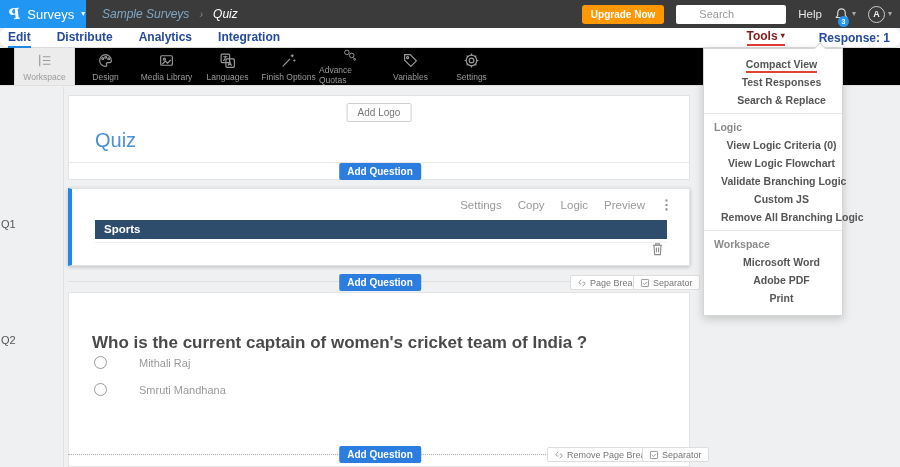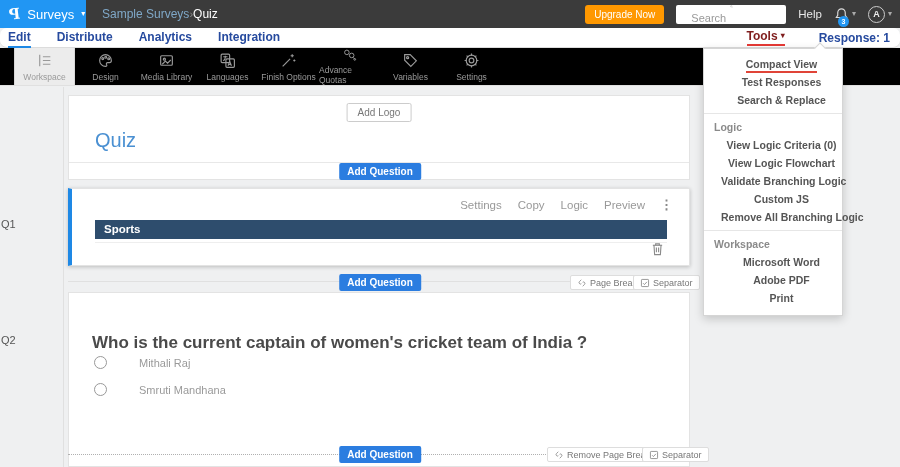--- a/index.html
+++ b/index.html
@@ -5,27 +5,27 @@
   * { margin:0; padding:0; box-sizing:border-box; }
   body { font-family:"Liberation Sans", sans-serif; background:#ddd; }
   .screen { position:relative; width:900px; height:467px; background:#eff0f1; overflow:hidden; }
 
   
   .topbar { position:absolute; top:0; left:0; right:0; height:28px; background:#3b3b3b; display:flex; align-items:center; z-index:10; }
   .logo-area { width:86px; height:28px; background:#2196f3; color:#fff; display:flex; align-items:center; padding:0 9px; gap:7px; cursor:pointer; }
   .logo-p { font-size:15px; font-weight:700; font-family:"DejaVu Serif", serif; transform:scaleX(-1) rotate(6deg); display:inline-block; }
   .logo-product { font-size:13px; }
   .caret { font-size:8px; line-height:1; color:inherit; }
-  .breadcrumb { display:flex; align-items:center; margin-left:16px; font-size:12px; }
+  .breadcrumb { display:flex; align-items:center; gap:10px; margin-left:16px; font-size:12px;font-style:italic; }
   .bc-parent { color:#7fa8c8; cursor:pointer; }
   .bc-sep { color:#888; font-size:11px; }
   .bc-current { color:#fff; }
   .topbar-right { margin-left:auto; display:flex; align-items:center; gap:12px; padding-right:8px; }
-  .upgrade-btn { background:#ff9800; color:#fff; border:none; font-size:10px; font-weight:400; padding:4px 9px; border-radius:3px; cursor:pointer; font-family:inherit; }
-  .search-box { display:flex; align-items:center; background:#fff; border-radius:2px; height:19px; width:110px; padding:0 19px; gap:4px;flex-direction:column; }
+  .upgrade-btn { background:#ff9800; color:#fff; border:none; font-size:10px; font-weight:700; padding:4px 9px; border-radius:3px; cursor:pointer; font-family:inherit; }
+  .search-box { display:flex; align-items:center; background:#fff; border-radius:2px; height:19px; width:110px; padding:0 19px; gap:4px; }
   .search-box input { border:none; outline:none; width:80px; font-size:11px; color:#444; font-family:inherit; }
   .search-box input::placeholder { color:#999; }
   .help-link { color:#e8e8e8; font-size:11.5px; cursor:pointer; }
   .bell-wrap { position:relative; display:flex; align-items:center; gap:3px; cursor:pointer; }
   .bell-badge { position:absolute; left:4px; top:9px; background:#2196f3; color:#fff; font-size:7px; font-weight:700; width:11px; height:11px; border-radius:50%; display:flex; align-items:center; justify-content:center; }
   .bell-caret { color:#aaa; }
   .avatar-wrap { display:flex; align-items:center; gap:3px; cursor:pointer; }
   .avatar-circle { width:17px; height:17px; border:1.5px solid #ccc; border-radius:50%; color:#eee; font-size:9px; font-weight:700; display:flex; align-items:center; justify-content:center; }
   .avatar-caret { color:#aaa; }
 

